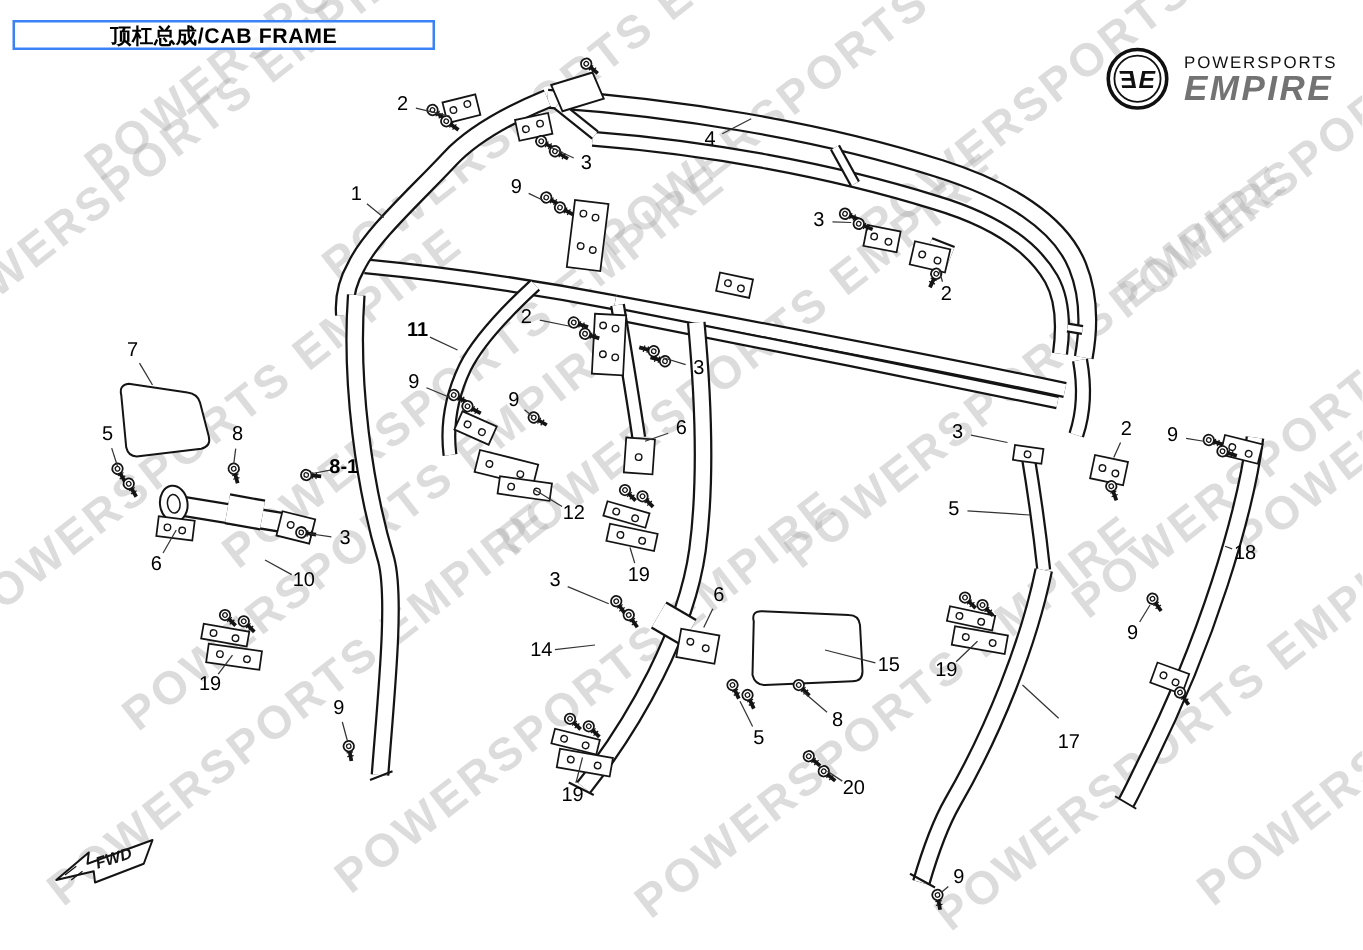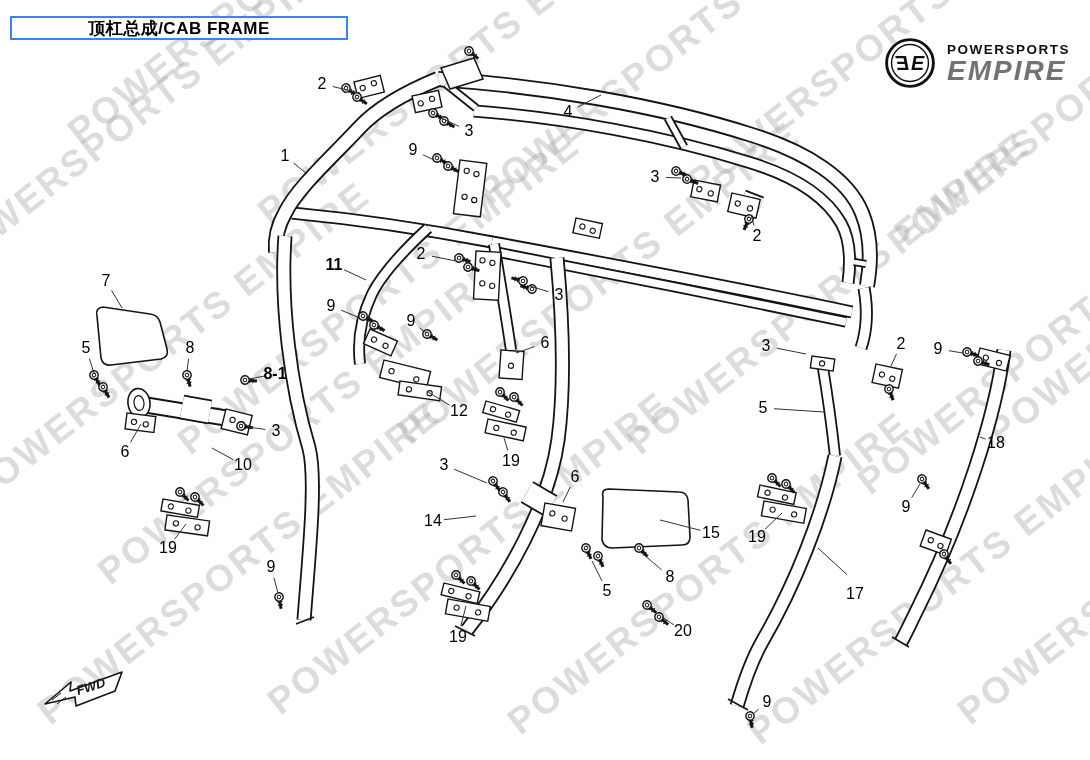--- a/index.html
+++ b/index.html
@@ -20,21 +20,21 @@
 
   .title-box { position:absolute; left:10px; top:16px; width:338px; height:24px;
                border:2px solid #3b82f6; background:rgba(255,255,255,.82);
                display:flex; align-items:center; justify-content:center; z-index:3; }
   .title-box span { font-size:17px; font-weight:700; color:#000; letter-spacing:.5px; }
 
   .logo { position:absolute; right:20px; top:36px; display:flex; align-items:center;
           gap:10px; z-index:3; }
   .logo-emblem { width:54px; height:54px; }
   .logo-text { text-align:left; }
-  .logo-top { font-size:13.5px; font-weight:700; letter-spacing:1.5px; color:#101010; }
+  .logo-top { font-size:13.5px; font-weight:400; letter-spacing:1.5px; color:#101010; }
   .logo-bottom { font-size:28px; font-weight:700; font-style:italic; color:#737373;
                  letter-spacing:2px; line-height:1; }
 
   .fwd { position:absolute; left:40px; top:662px; width:94px; height:60px; z-index:3; }
 </style>
 </head>
 <body>
 
 <div class="page">
 

